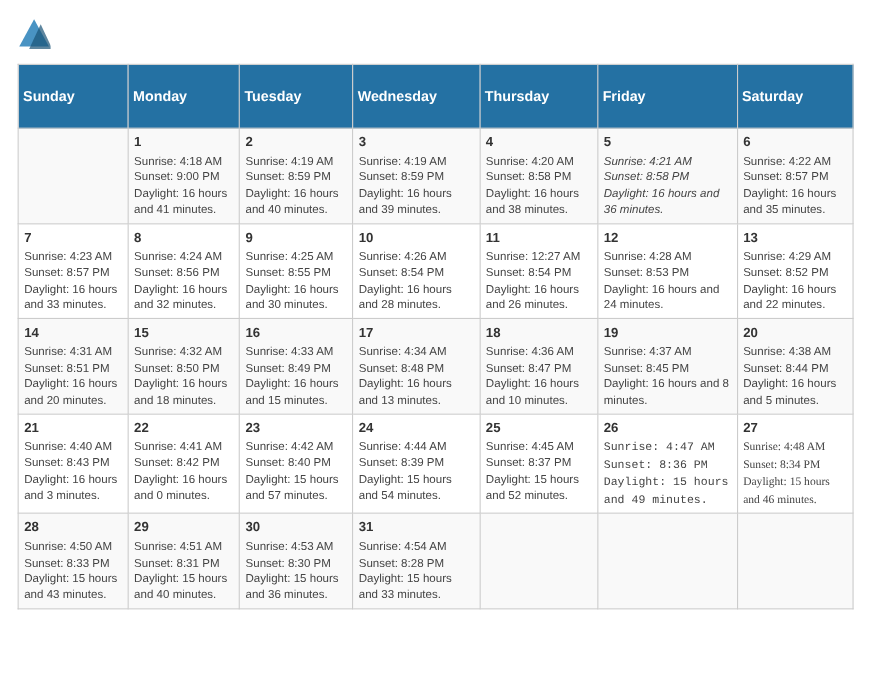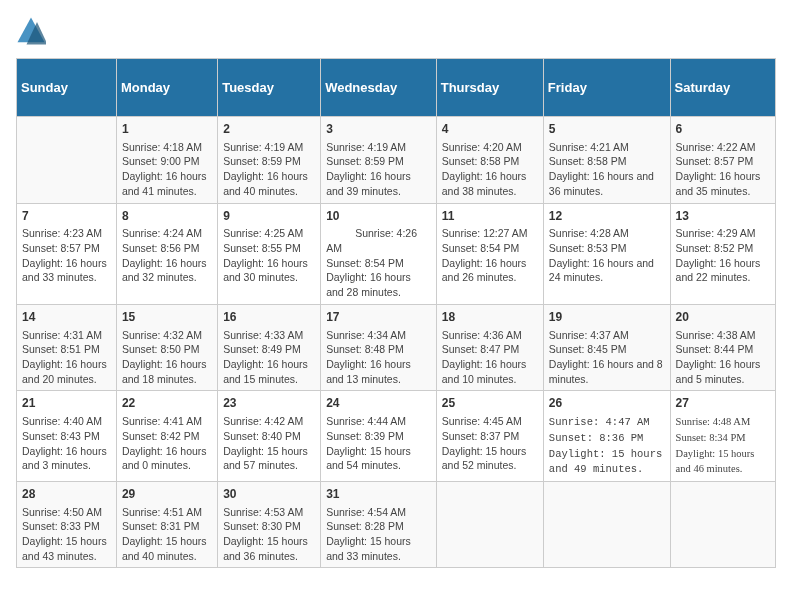--- a/index.html
+++ b/index.html
@@ -131,38 +131,38 @@
 Daylight: 16 hours and 41 minutes.</span></td>
         <td><span class="day-num">2</span><span class="day-info" style="white-space: pre-line;">Sunrise: 4:19 AM
 Sunset: 8:59 PM
 Daylight: 16 hours and 40 minutes.</span></td>
         <td><span class="day-num">3</span><span class="day-info" style="white-space: pre-line;">Sunrise: 4:19 AM
 Sunset: 8:59 PM
 Daylight: 16 hours and 39 minutes.</span></td>
         <td><span class="day-num">4</span><span class="day-info" style="white-space: pre-line;">Sunrise: 4:20 AM
 Sunset: 8:58 PM
 Daylight: 16 hours and 38 minutes.</span></td>
-        <td><span class="day-num">5</span><span class="day-info" style="white-space: pre-line;">Sunrise: 4:21 AM
+        <td><span class="day-num">5</span><span class="day-info" style="white-space: pre-line; font-style: italic;">Sunrise: 4:21 AM
 Sunset: 8:58 PM
 Daylight: 16 hours and 36 minutes.</span></td>
         <td><span class="day-num">6</span><span class="day-info" style="white-space: pre-line;">Sunrise: 4:22 AM
 Sunset: 8:57 PM
 Daylight: 16 hours and 35 minutes.</span></td>
       </tr>
       <tr>
         <td><span class="day-num">7</span><span class="day-info" style="white-space: pre-line;">Sunrise: 4:23 AM
 Sunset: 8:57 PM
 Daylight: 16 hours and 33 minutes.</span></td>
         <td><span class="day-num">8</span><span class="day-info" style="white-space: pre-line;">Sunrise: 4:24 AM
 Sunset: 8:56 PM
 Daylight: 16 hours and 32 minutes.</span></td>
         <td><span class="day-num">9</span><span class="day-info" style="white-space: pre-line;">Sunrise: 4:25 AM
 Sunset: 8:55 PM
 Daylight: 16 hours and 30 minutes.</span></td>
-        <td><span class="day-num">10</span><span class="day-info" style="white-space: pre-line; margin-left: 29px;">Sunrise: 4:26 AM
+        <td><span class="day-num">10</span><span class="day-info" style="white-space: pre-line;">Sunrise: 4:26 AM
 Sunset: 8:54 PM
 Daylight: 16 hours and 28 minutes.</span></td>
         <td><span class="day-num">11</span><span class="day-info" style="white-space: pre-line;">Sunrise: 12:27 AM
 Sunset: 8:54 PM
 Daylight: 16 hours and 26 minutes.</span></td>
         <td><span class="day-num">12</span><span class="day-info" style="white-space: pre-line;">Sunrise: 4:28 AM
 Sunset: 8:53 PM
 Daylight: 16 hours and 24 minutes.</span></td>
         <td><span class="day-num">13</span><span class="day-info" style="white-space: pre-line;">Sunrise: 4:29 AM
 Sunset: 8:52 PM

